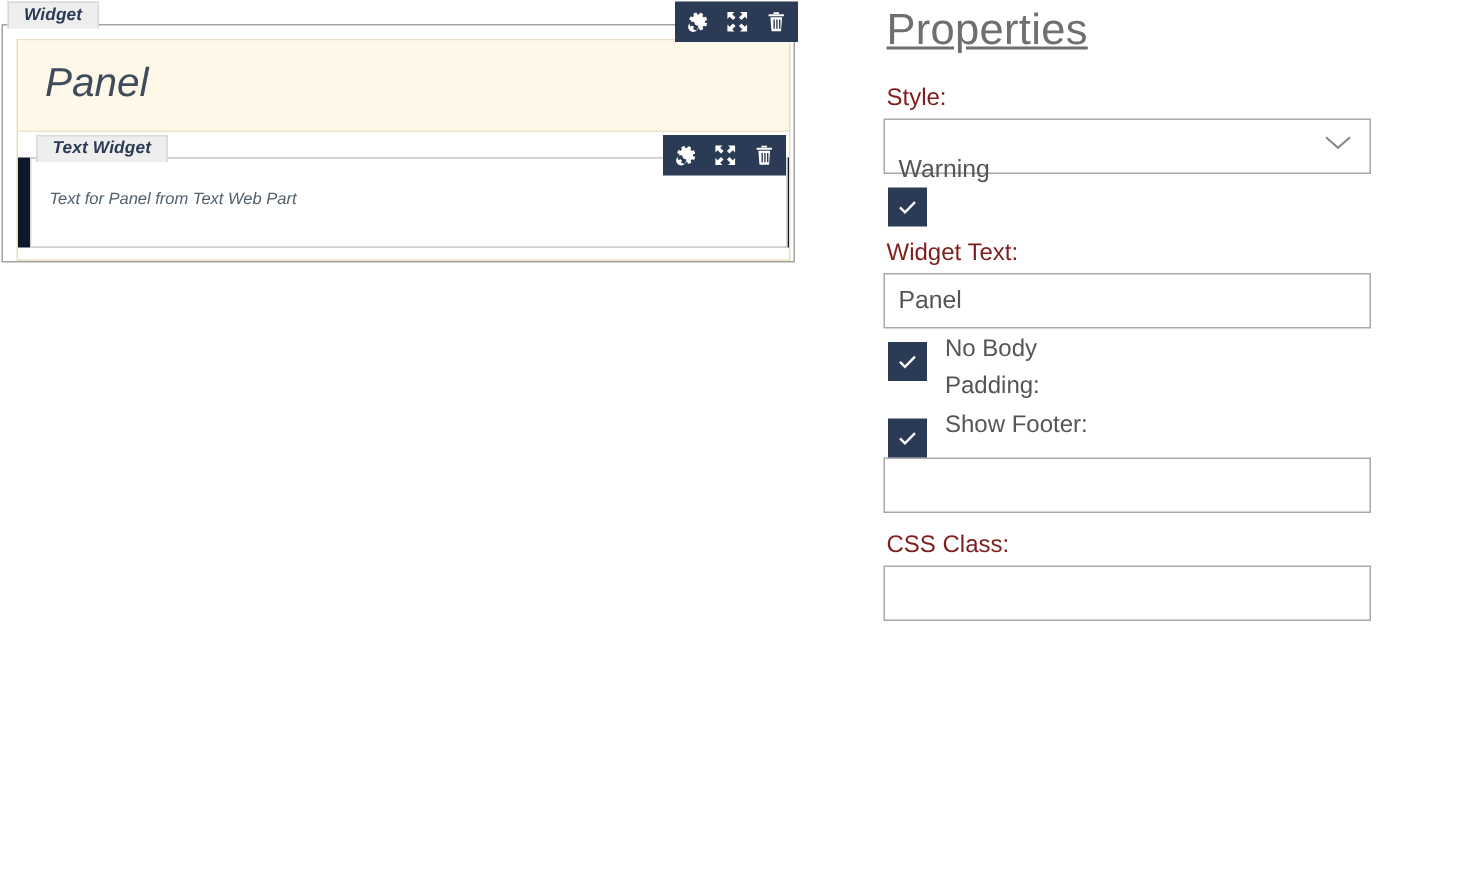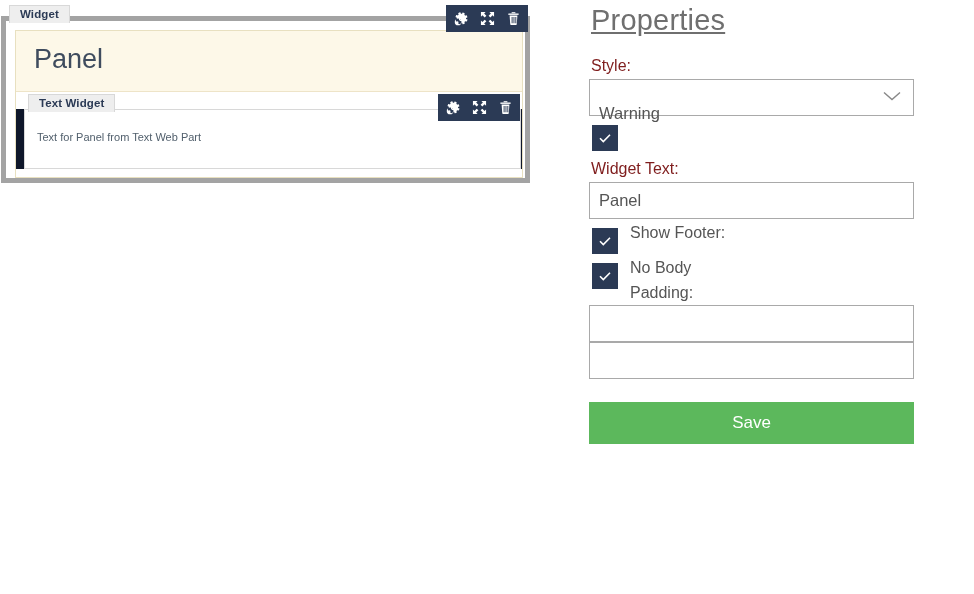--- a/index.html
+++ b/index.html
@@ -28,22 +28,23 @@
     overflow: hidden;
   }
 
   
   .widget-outer {
     position: absolute;
     left: 1px;
     top: 16px;
     width: 529px;
     box-sizing: border-box;
-    border: 5px solid #a3a3a3;
-    background: #ffffff;
+    border: 1px solid #a3a3a3;
+    background: #ffffff;
+    font-style: italic;
   }
 
   
   .widget-chip {
     position: absolute;
     top: -16px;
     left: 3px;
     height: 17px;
     line-height: 17px;
     padding: 0 10px;
@@ -356,35 +357,35 @@
   <div class="field-label" style="margin-top:8px;">Widget Text:</div>
 
   <input class="text-input" type="text" value="Panel" style="">
 
   <div class="check-row">
     <span class="checkbox">
       <svg width="16" height="16" viewBox="0 0 16 16" aria-hidden="true">
         <path d="M3 8.2L6.3 11.5L13 4.8" fill="none" stroke="#ffffff" stroke-width="1.6"></path>
       </svg>
     </span>
-    <span class="check-label">Show Footer:</span>
+    <span class="check-label">No Body Padding:</span>
   </div>
 
   <div class="check-row">
     <span class="checkbox">
       <svg width="16" height="16" viewBox="0 0 16 16" aria-hidden="true">
         <path d="M3 8.2L6.3 11.5L13 4.8" fill="none" stroke="#ffffff" stroke-width="1.6"></path>
       </svg>
     </span>
-    <span class="check-label">No Body Padding:</span>
+    <span class="check-label">Show Footer:</span>
   </div>
 
 
   <input class="text-input" type="text" value="" style="">
 
+  <div class="field-label" style="margin-top:12px;">CSS Class:</div>
 
   <input class="text-input" type="text" value="" style="">
 
   <div style="height:23px;"></div>
 
-  <button class="save-btn">Save</button>
 
 </div>
 
 </body></html>

